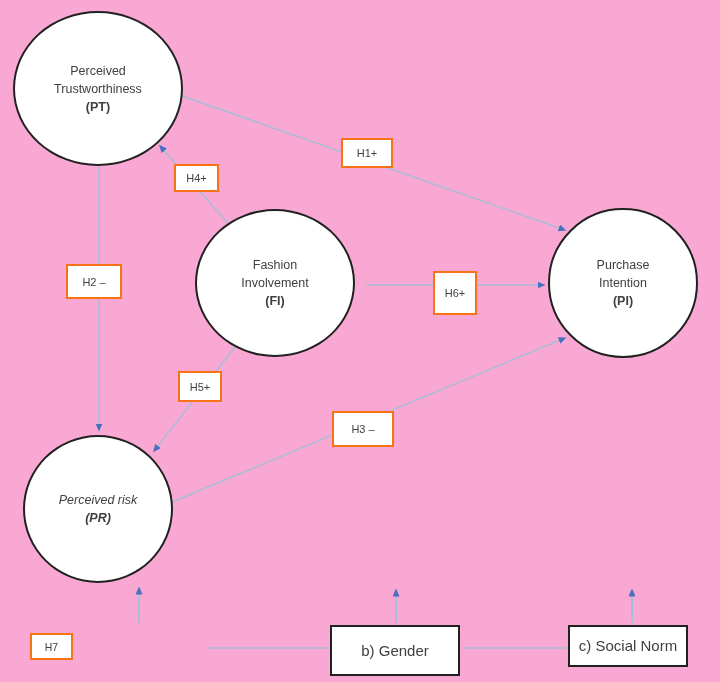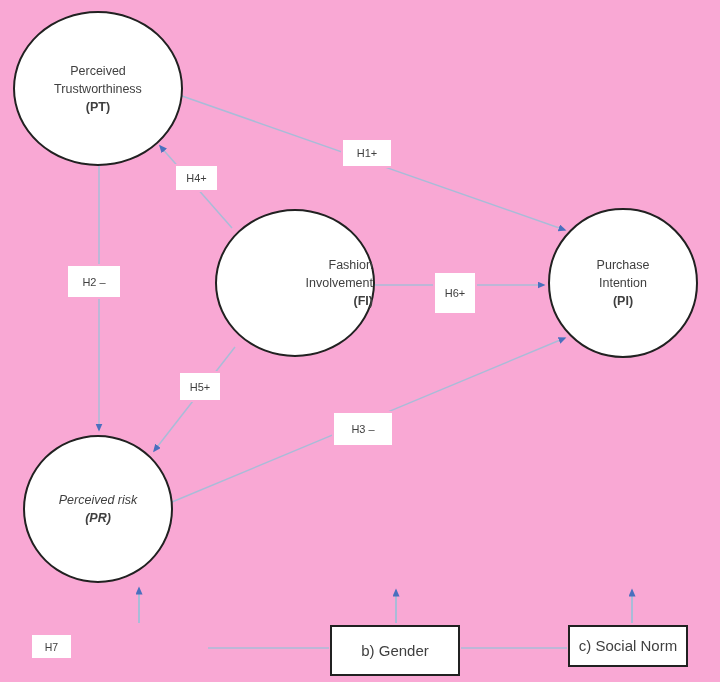--- a/index.html
+++ b/index.html
@@ -30,21 +30,21 @@
     align-items: center;
     justify-content: center;
     text-align: center;
     font-size: 12.5px;
     line-height: 18px;
     color: #3f3f3f;
   }
   .node .abbr { font-weight: bold; }
   .hlabel {
     position: absolute;
-    border: 2px solid #f9a8d4;
+    border: 2px solid #f97316;
     background: #ffffff;
     display: flex;
     align-items: center;
     justify-content: center;
     font-size: 11px;
     color: #3f3f3f;
     white-space: nowrap;
   }
   .modbox {
     position: absolute;
@@ -54,21 +54,21 @@
     flex-direction: column;
     align-items: center;
     justify-content: center;
     text-align: center;
     font-size: 15px;
     line-height: 20px;
     color: #3f3f3f;
   }
   
   .node-pt { left: 13px;  top: 11px;  width: 170px; height: 155px; }
-  .node-fi { left: 215px; top: 209px; width: 160px; height: 148px; align-items: flex-end; }
+  .node-fi { left: 195px; top: 209px; width: 160px; height: 148px; }
   .node-pi { left: 548px; top: 208px; width: 150px; height: 150px; }
   .node-pr { left: 23px;  top: 435px; width: 150px; height: 148px; font-style: italic; }
   
   .hlabel-h1 { left: 341px; top: 138px; width: 52px; height: 30px; }
   .hlabel-h2 { left: 66px;  top: 264px; width: 56px; height: 35px; }
   .hlabel-h3 { left: 332px; top: 411px; width: 62px; height: 36px; }
   .hlabel-h4 { left: 174px; top: 164px; width: 45px; height: 28px; }
   .hlabel-h5 { left: 178px; top: 371px; width: 44px; height: 31px; }
   .hlabel-h6 { left: 433px; top: 271px; width: 44px; height: 44px; }
   .hlabel-h7 { left: 30px;  top: 633px; width: 43px; height: 27px; font-size: 10.5px; }

